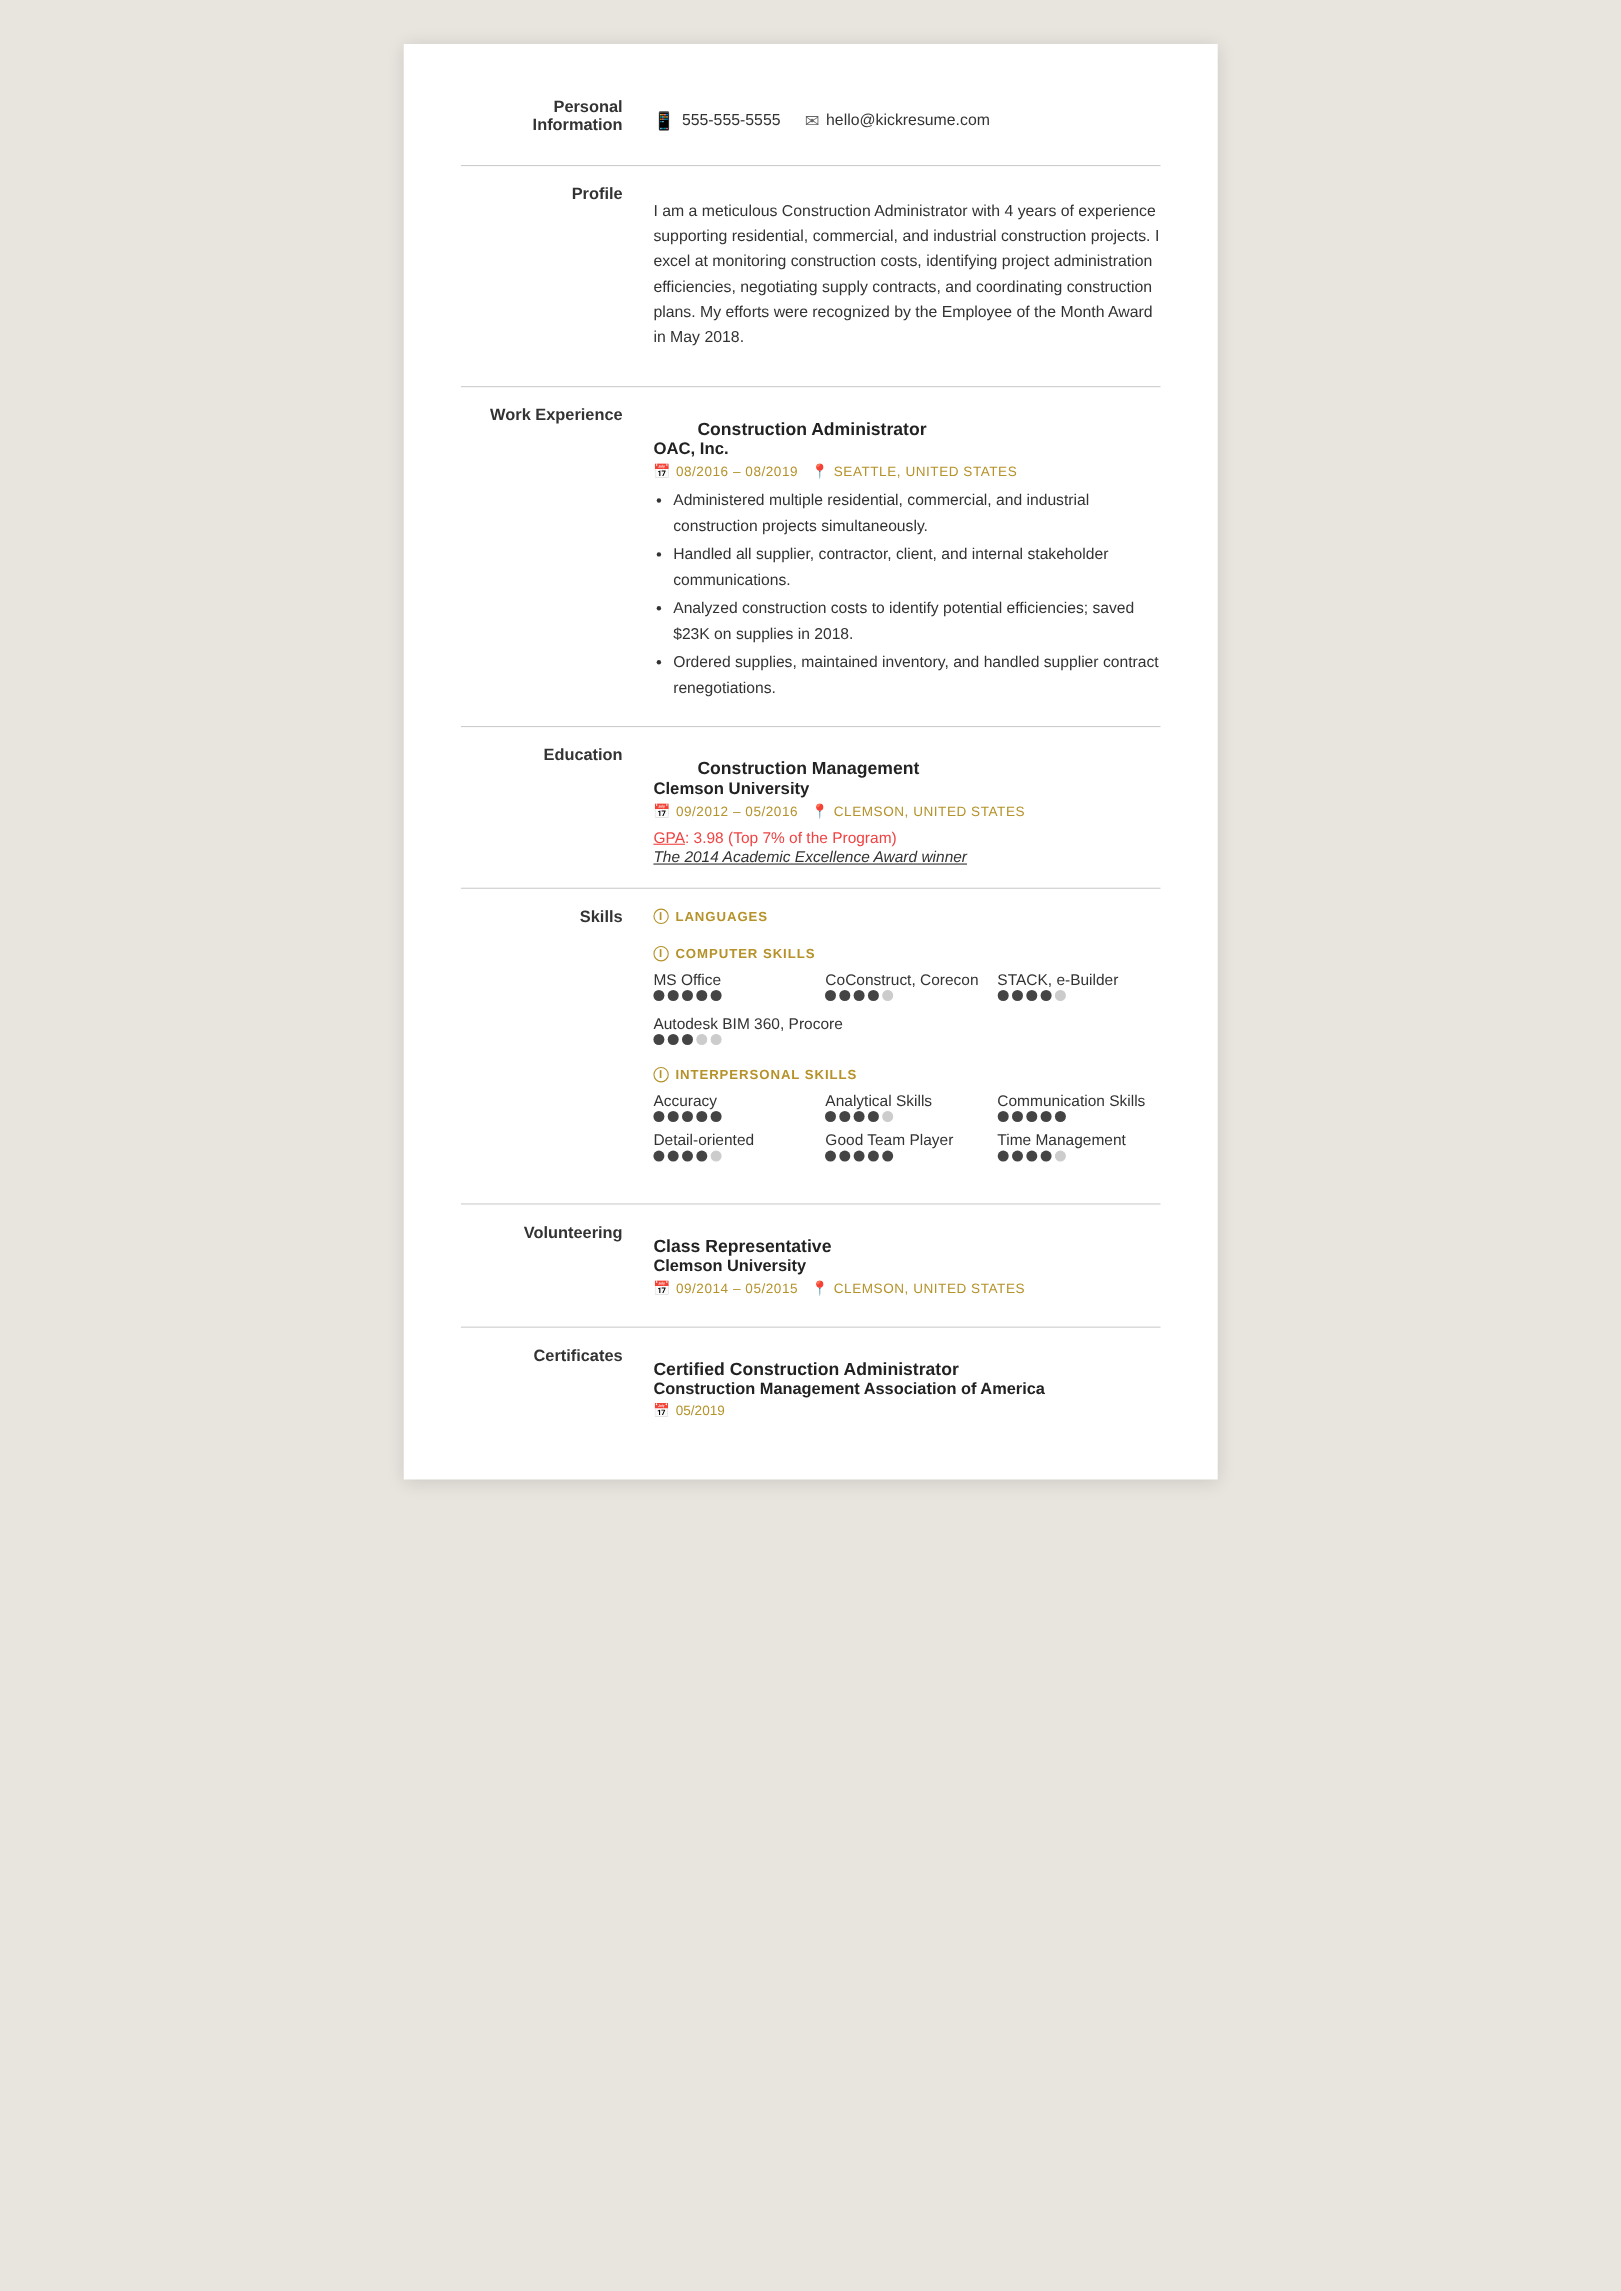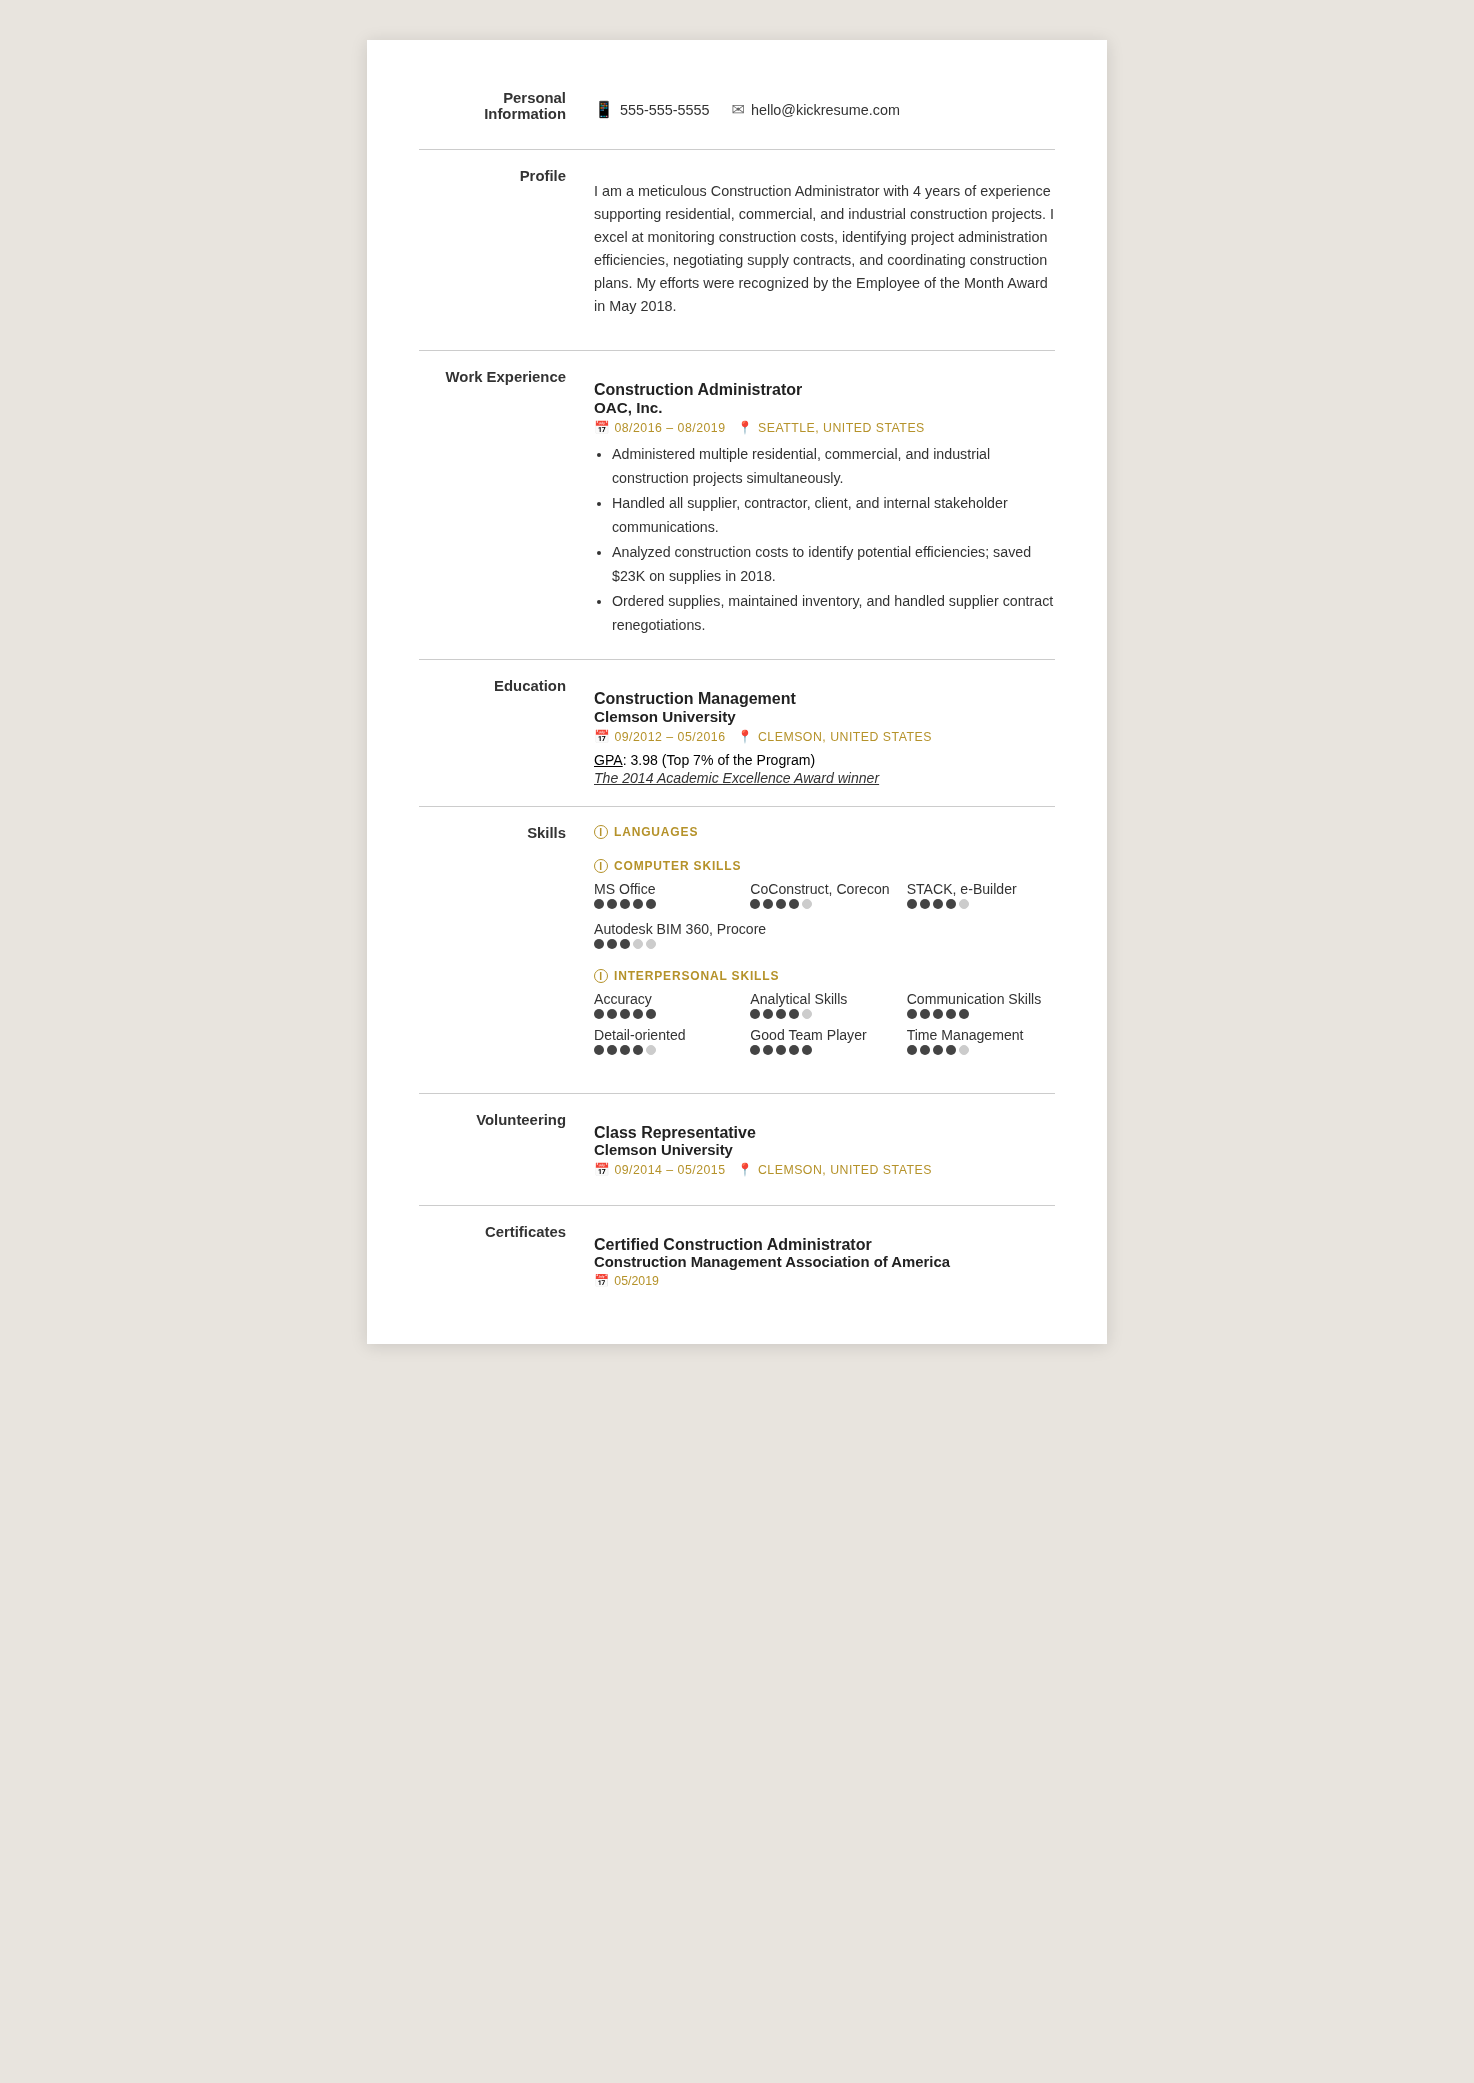--- a/index.html
+++ b/index.html
@@ -82,20 +82,21 @@
       line-height: 1.6;
       color: #333;
       padding: 12px 0 16px 0;
     }
     
     .entry-title {
       font-weight: bold;
       font-size: 1rem;
       color: #222;
       margin-top: 12px;
+      margin-left: 40px;
     }
     .entry-org {
       font-weight: bold;
       font-size: 0.95rem;
       color: #222;
     }
     .entry-meta {
       display: flex;
       align-items: center;
       gap: 12px;
@@ -119,21 +120,21 @@
       color: #333;
       font-size: 0.89rem;
       line-height: 1.65;
     }
     .entry-bullets li {
       margin-bottom: 2px;
     }
     
     .edu-gpa {
       font-size: 0.88rem;
-      color: #000000;
+      color: #ef4444;
       margin: 4px 0 2px 0;
     }
     .edu-gpa u { text-decoration: underline; }
     .edu-award {
       font-size: 0.88rem;
       color: #333;
       text-decoration: underline;
       font-style: italic;
     }
     .skills-group {

